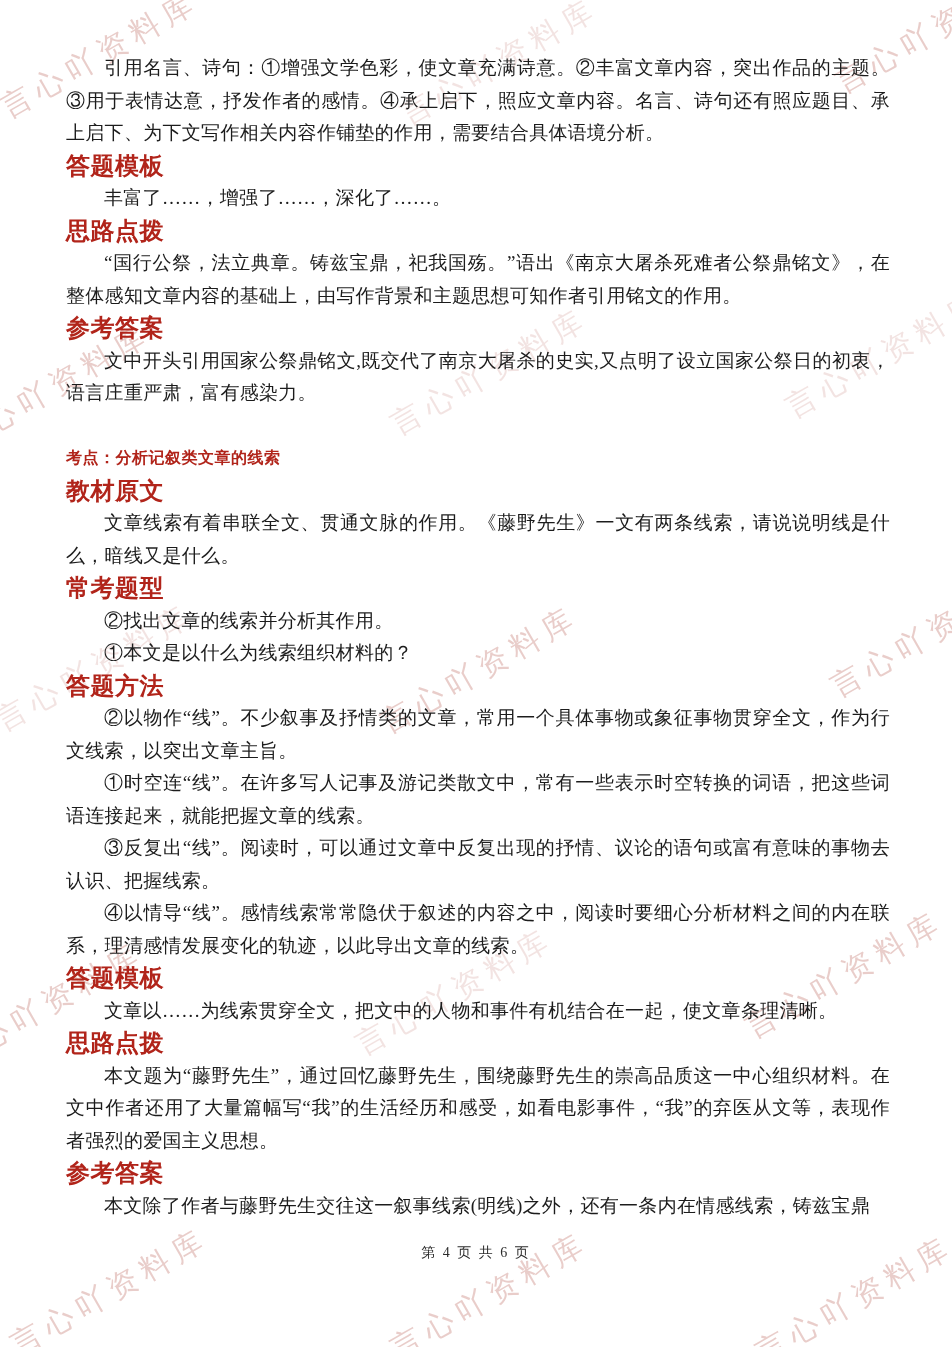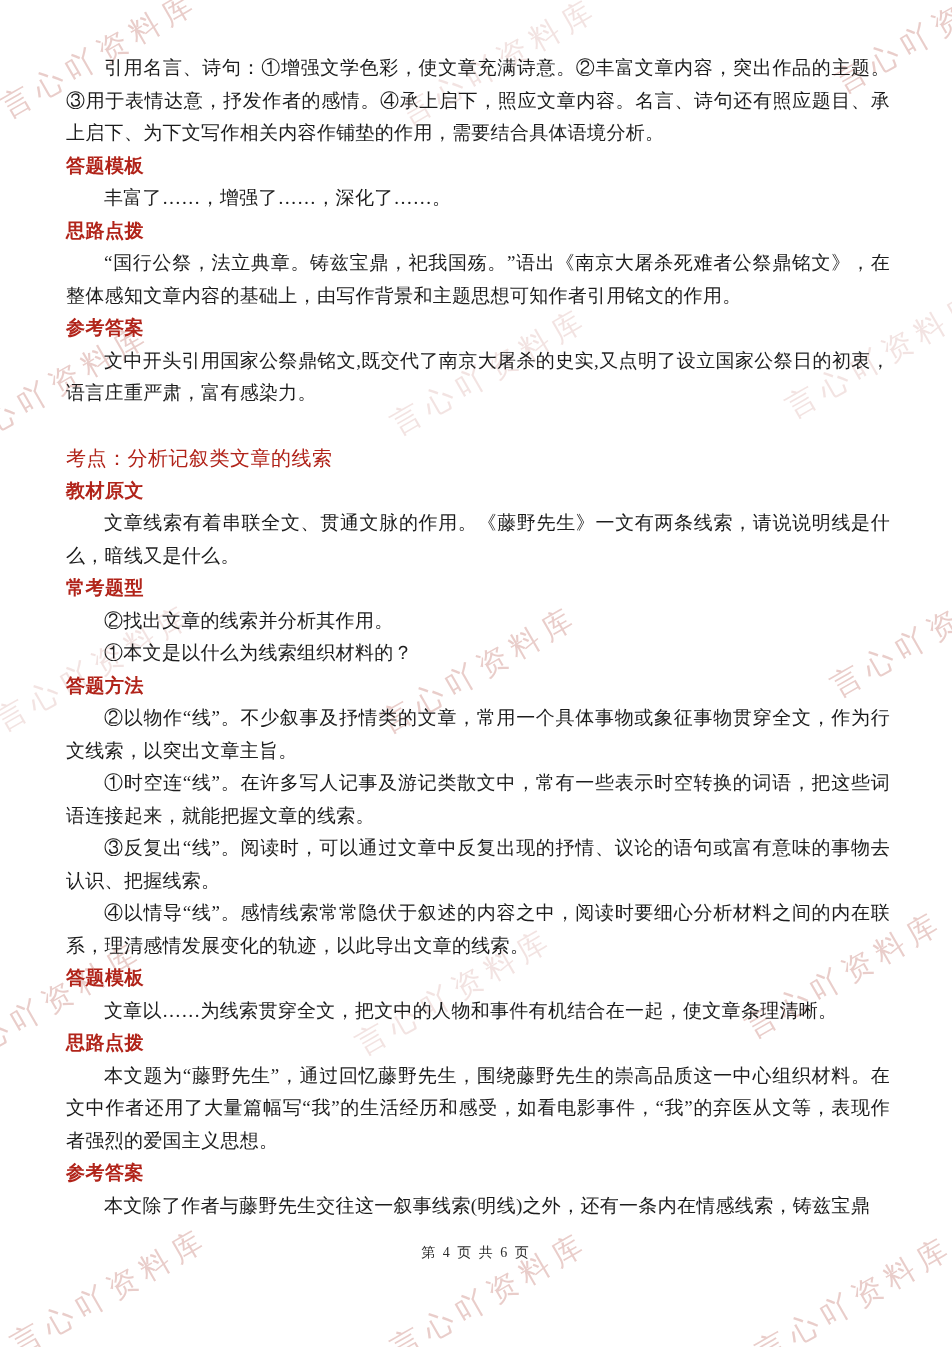--- a/index.html
+++ b/index.html
@@ -34,31 +34,31 @@
     line-height: 32.5px;
   }
   .content p {
     margin: 0;
     text-indent: 2em;
     text-align: justify;
     letter-spacing: 0.3px;
   }
   .sub-heading {
     margin: 0;
-    font-size: 19px;
+    font-size: 24px;
     line-height: 32.5px;
     font-weight: bold;
     color: #b1241a;
     letter-spacing: 0.5px;
   }
   .topic-heading {
     margin: 32.5px 0 0 0;
-    font-size: 20px;
+    font-size: 16px;
     line-height: 32.5px;
-    font-weight: normal;
+    font-weight: bold;
     color: #b1241a;
     letter-spacing: 0.5px;
   }
   .page-footer {
     position: absolute;
     left: 0; right: 0;
     top: 1244px;
     z-index: 1;
     text-align: center;
     font-size: 14px;

